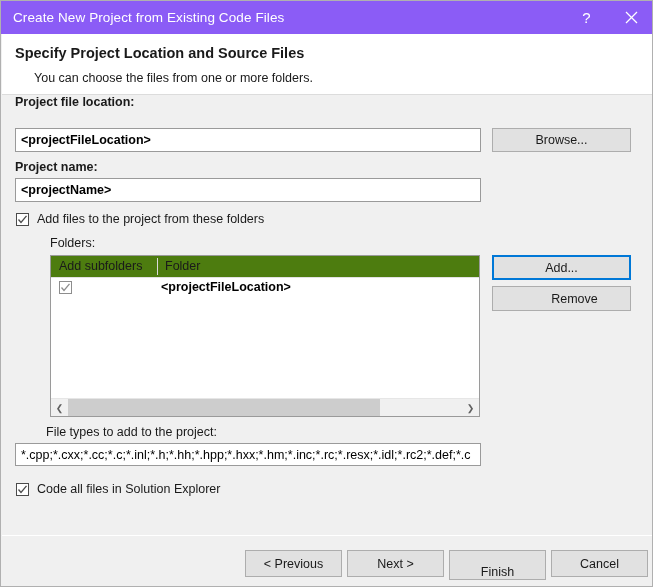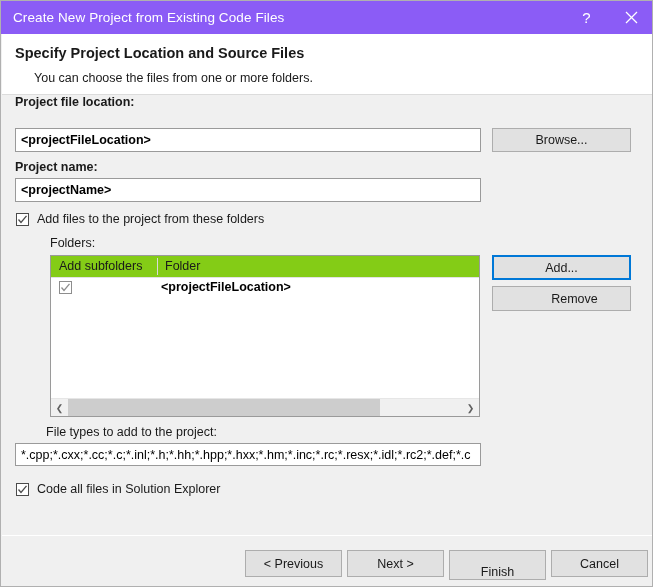--- a/index.html
+++ b/index.html
@@ -164,21 +164,21 @@
     box-sizing: border-box;
     background: #ffffff;
     border: 1px solid #9a9a9a;
     overflow: hidden;
   }
   .lv-header {
     position: absolute;
     left: 0; top: 0;
     height: 21px;
     width: 100%;
-    background: #84cc16;
+    background: #4d7c0f;
     border-bottom: 1px solid #e2e2e2;
   }
   .lv-th {
     position: absolute;
     top: 3px;
     font-size: 12.5px;
     color: #1a1a1a;
     white-space: nowrap;
   }
   .lv-sep {

